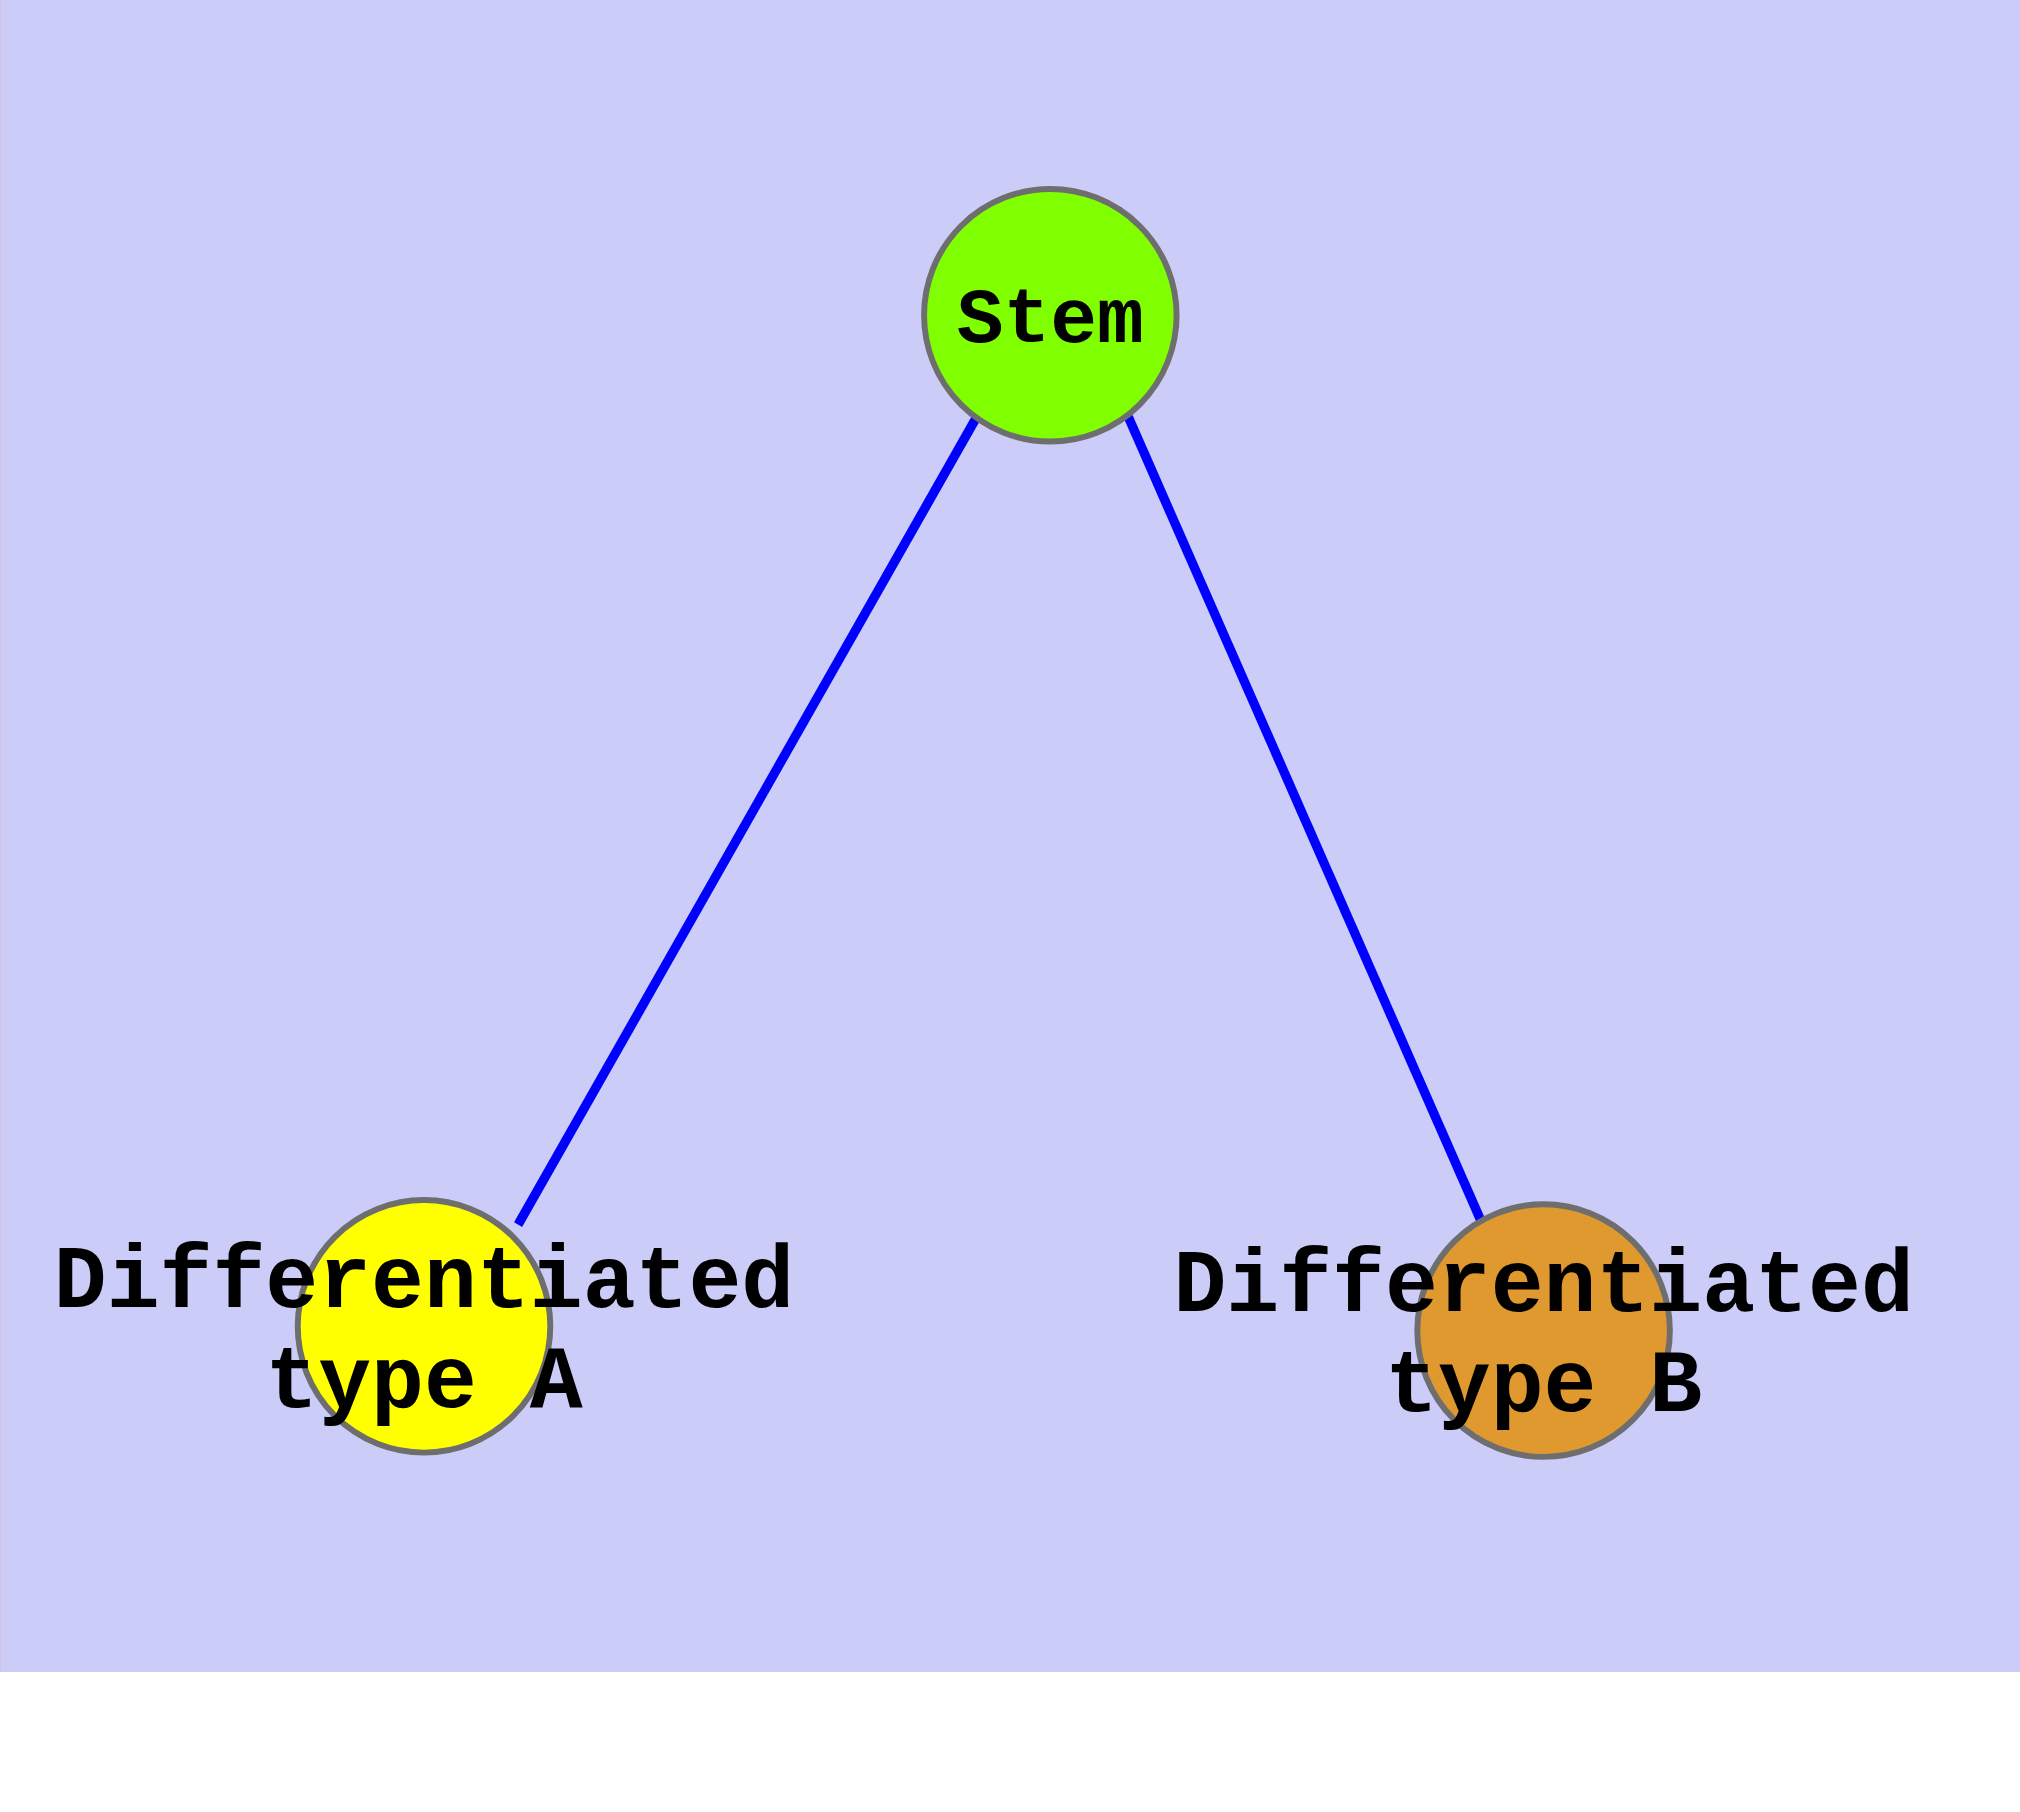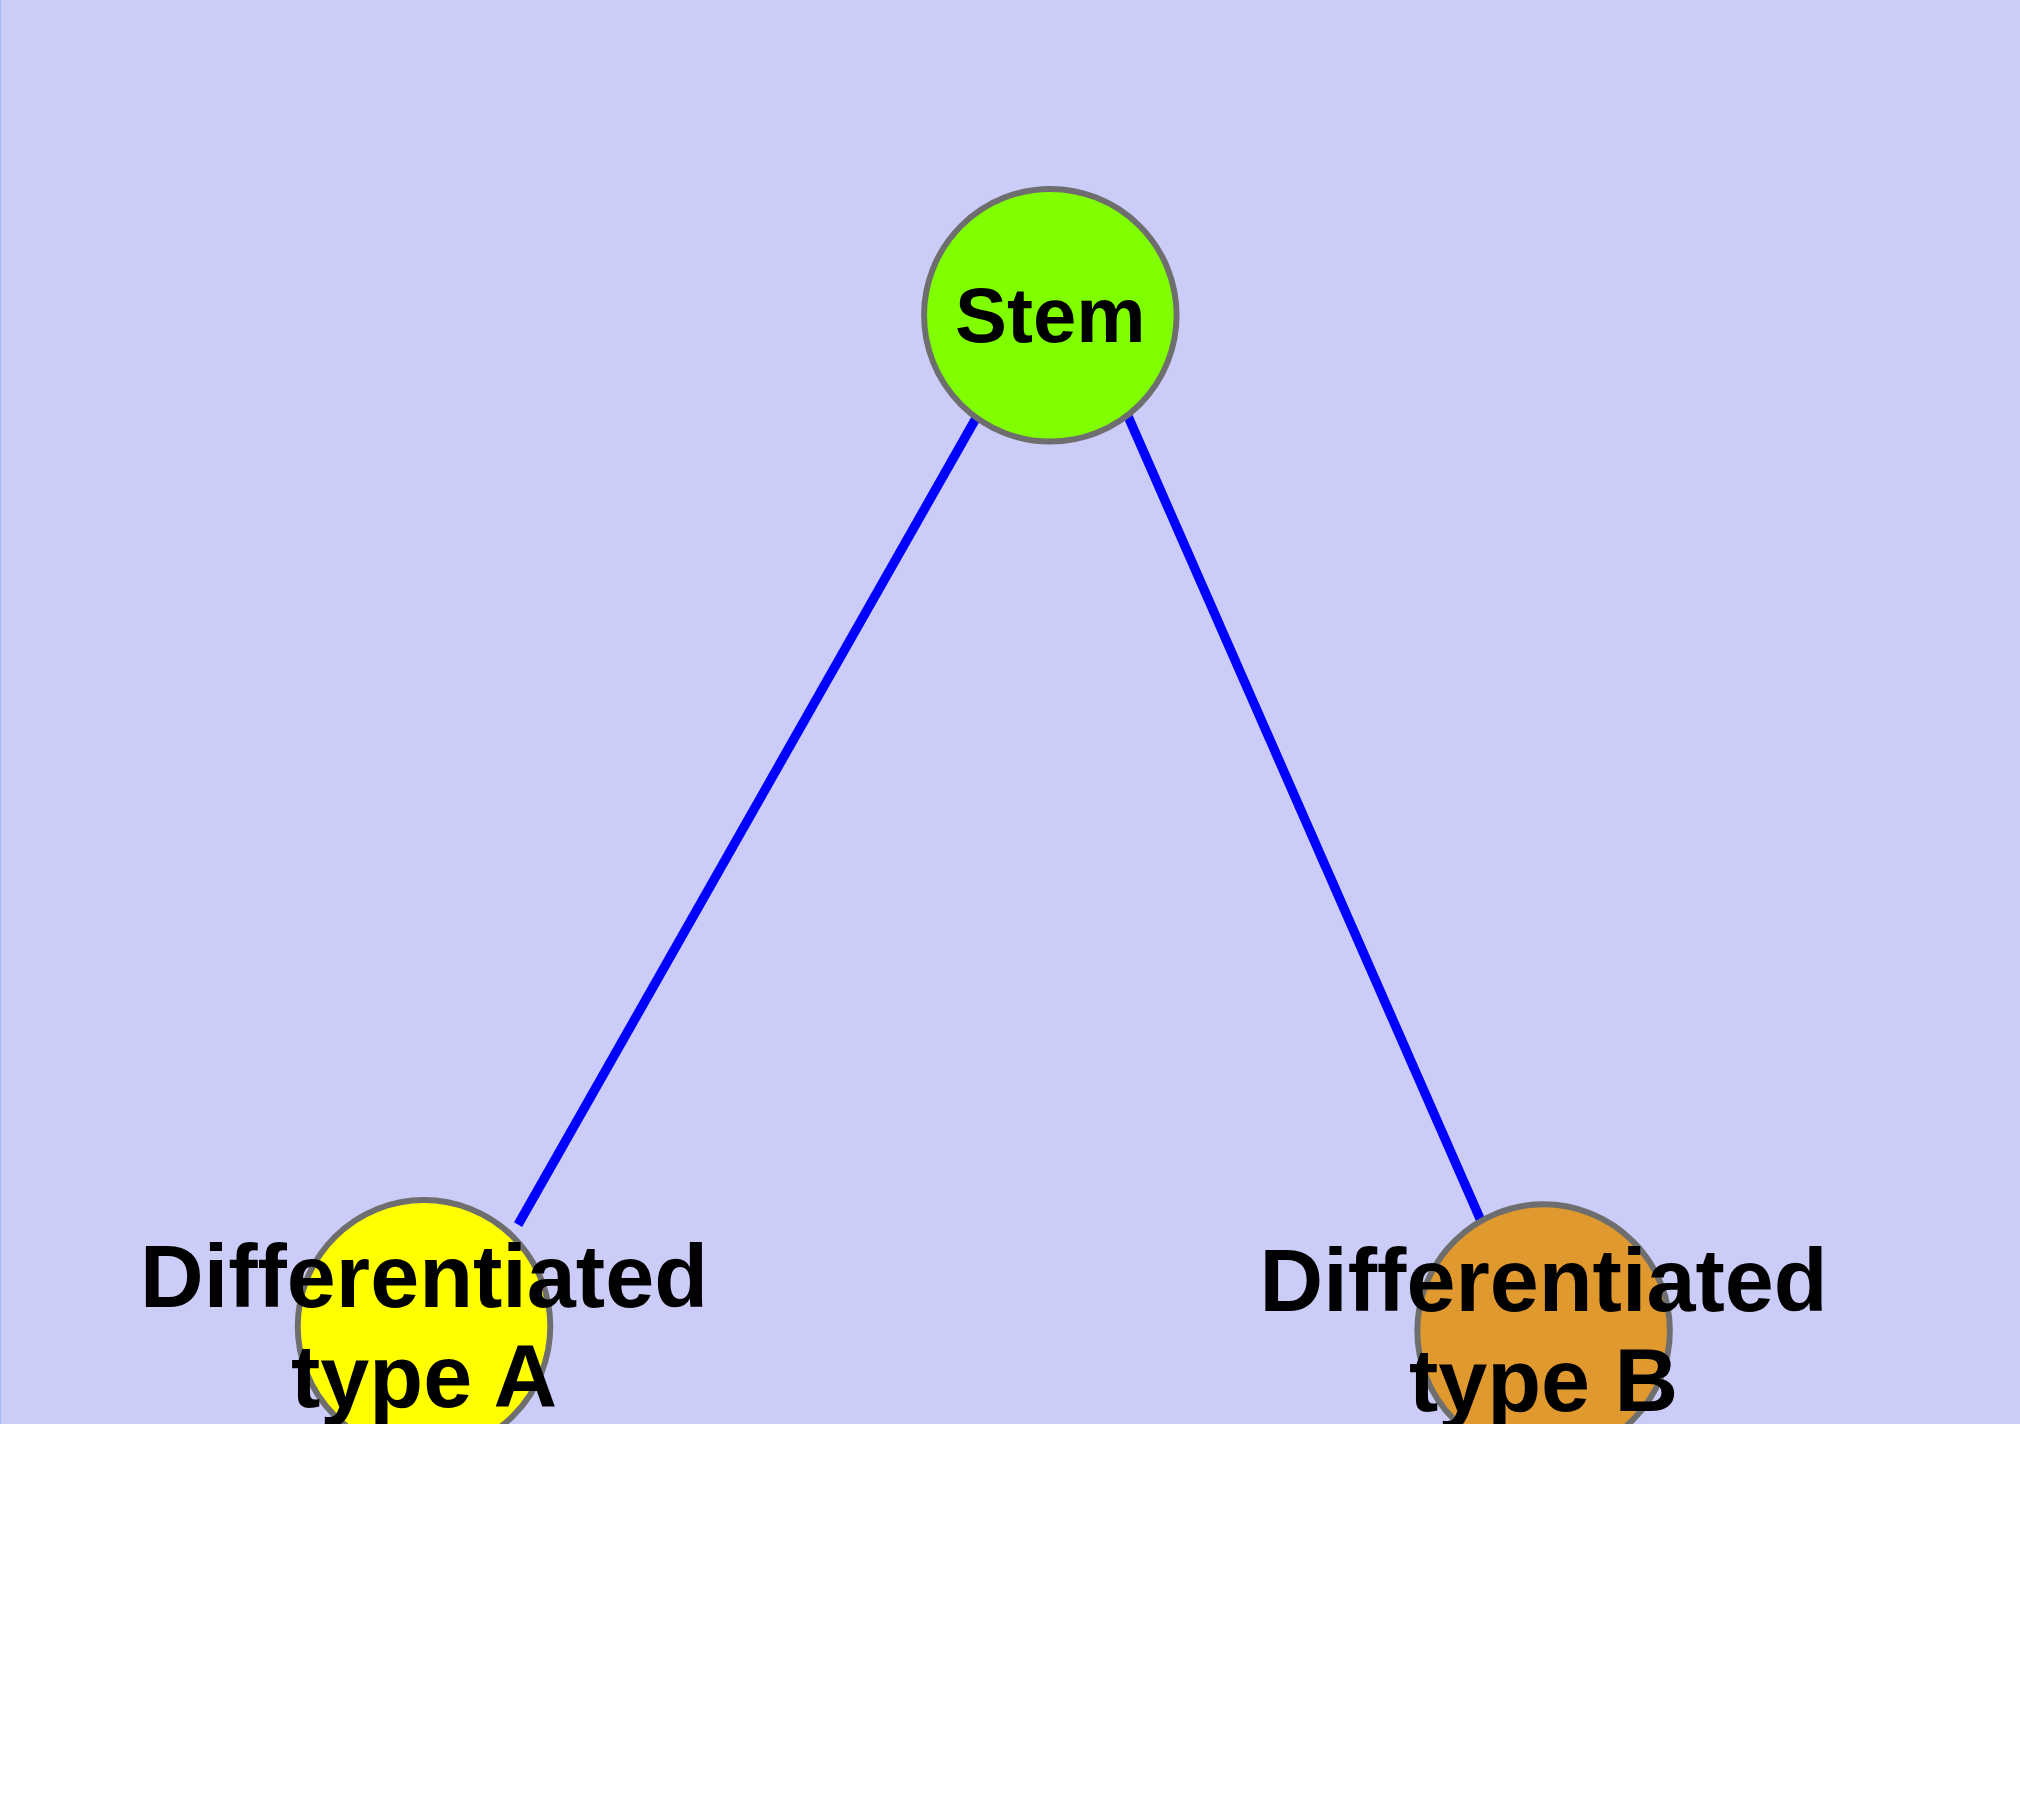--- a/index.html
+++ b/index.html
@@ -38,21 +38,21 @@
   .node-circle {
     stroke: #6e6e6e;
   }
   .edge-line {
     stroke-linecap: butt;
   }
 </style>
 </head>
 <body>
 
-<div id="canvas" style="width: 2021px; height: 1424px; background: #3b82f6;">
+<div id="canvas" style="width: 2021px; height: 1672px; background: #fca5a5; font-family: Liberation Mono, monospace;">
   <svg id="graph-svg" viewBox="0 0 2384 2138" xmlns="http://www.w3.org/2000/svg" style="width: 2021px; height: 1812px;">
 
     <rect id="bg-rect" x="0" y="0" width="2384" height="2138" fill="#ccccf9"></rect>
 
     <g>
       <line id="edge-0" class="edge-line" x1="1151" y1="494" x2="611" y2="1445" stroke="#0000ff" stroke-width="11"></line>
       <line id="edge-1" class="edge-line" x1="1331" y1="492" x2="1750" y2="1447" stroke="#0000ff" stroke-width="11"></line>
     </g>
 
     <g>

